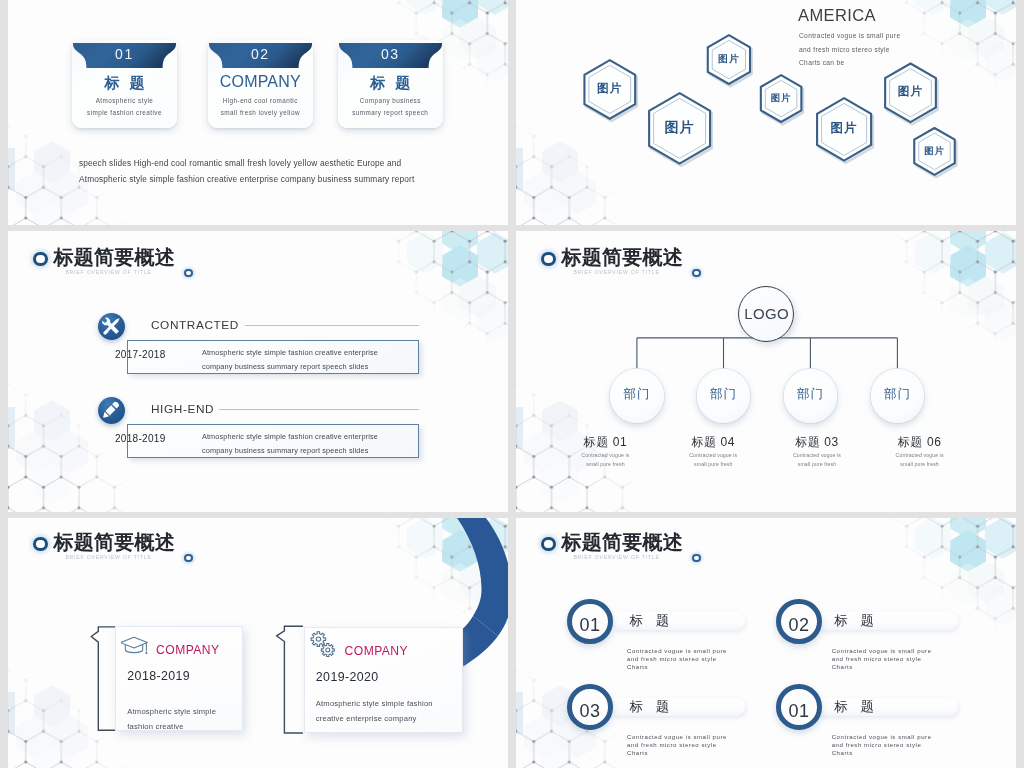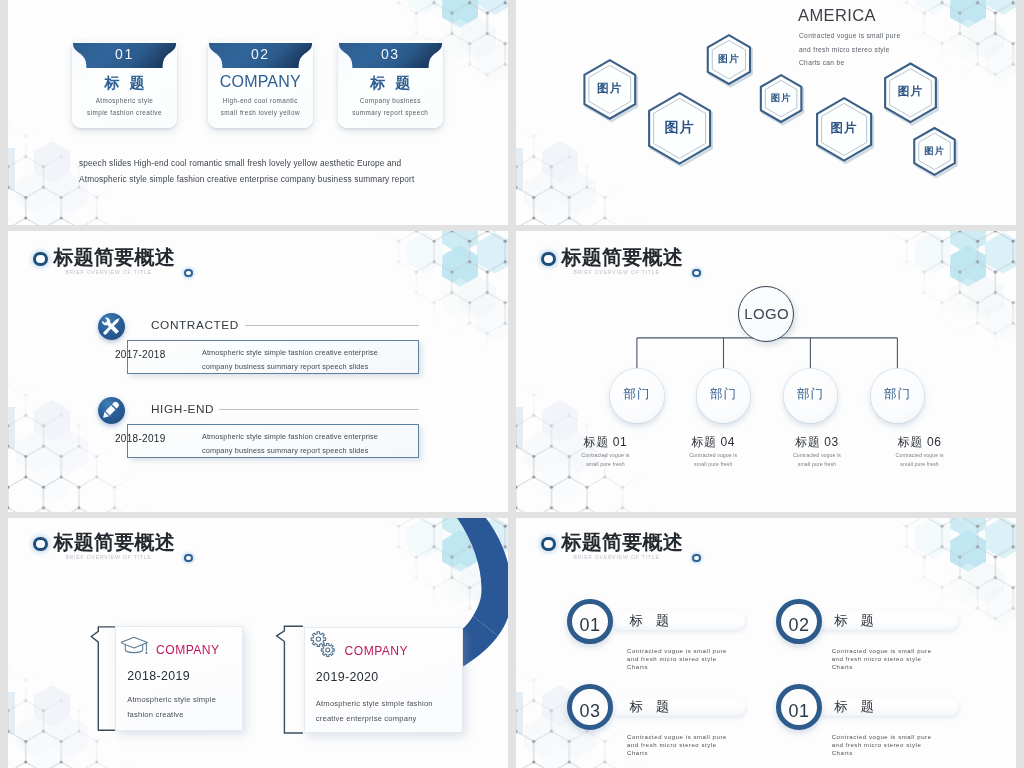--- a/index.html
+++ b/index.html
@@ -458,21 +458,21 @@
             <g fill="none" stroke="#5a7d96" stroke-width="1.05" stroke-linejoin="round">
               <path d="M13 1.2L26.4 6.6 13 12 -0.4 6.6 13 1.2z"></path>
               <path d="M4.3 8.6v5.1c0 1.6 3.9 2.9 8.7 2.9s8.7-1.3 8.7-2.9V8.6"></path>
               <path d="M25.4 7v8.5"></path>
             </g>
             <circle cx="25.4" cy="17" r="1.1" fill="#5a7d96"></circle>
           </svg>
         </div>
         <div class="cohead" style="left:148.1px;top:126.6px">COMPANY</div>
         <div class="coyear" style="left:119.3px;top:152.9px">2018-2019</div>
-        <div class="cotxt" style="left:119.3px;top:177px">
+        <div class="cotxt" style="left:119.3px;top:189px">
           <div>Atmospheric style simple</div>
           <div>fashion creative</div>
         </div>
         <svg class="bg" width="500" height="281" viewBox="0 0 500 281">
           <path d="M294.9 110.3H276.4V114.8L268.6 119.89999999999999L276.4 125.5V217H294.9" fill="none" stroke="#3b4c5e" stroke-width="1.4" stroke-linejoin="miter"></path>
         </svg>
         <div class="cocard" style="left:295.5px;top:110.9px;width:159.3px;height:106.6px"></div>
         <div class="coico" style="left:301.9px;top:114.5px">
           <svg width="27" height="27" viewBox="0 0 27 27">
             <g fill="none" stroke="#4d6f8c" stroke-width="1.05" stroke-linejoin="round">

